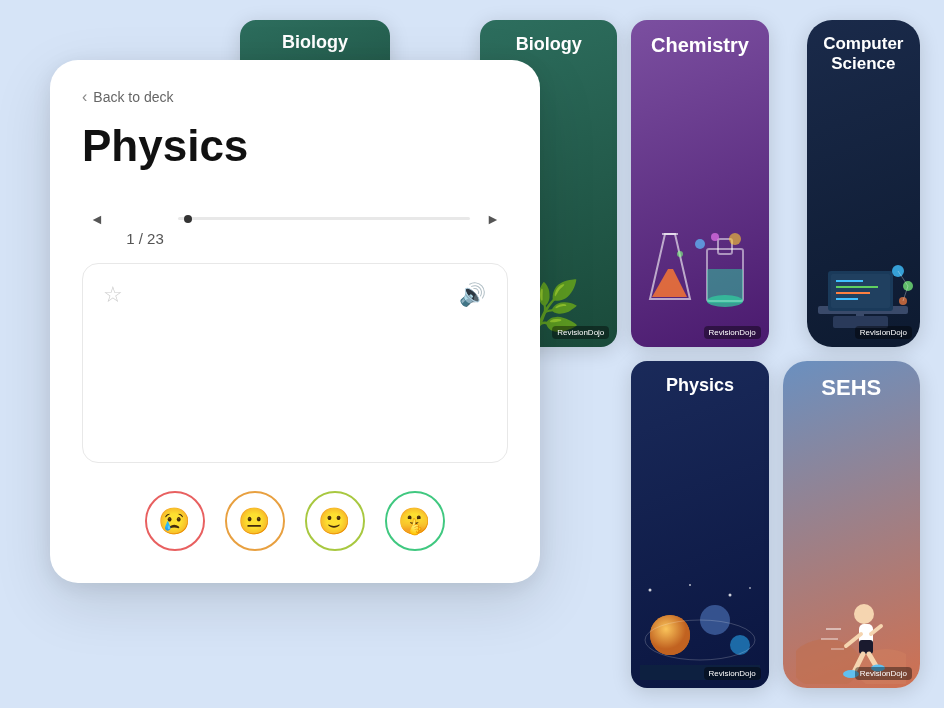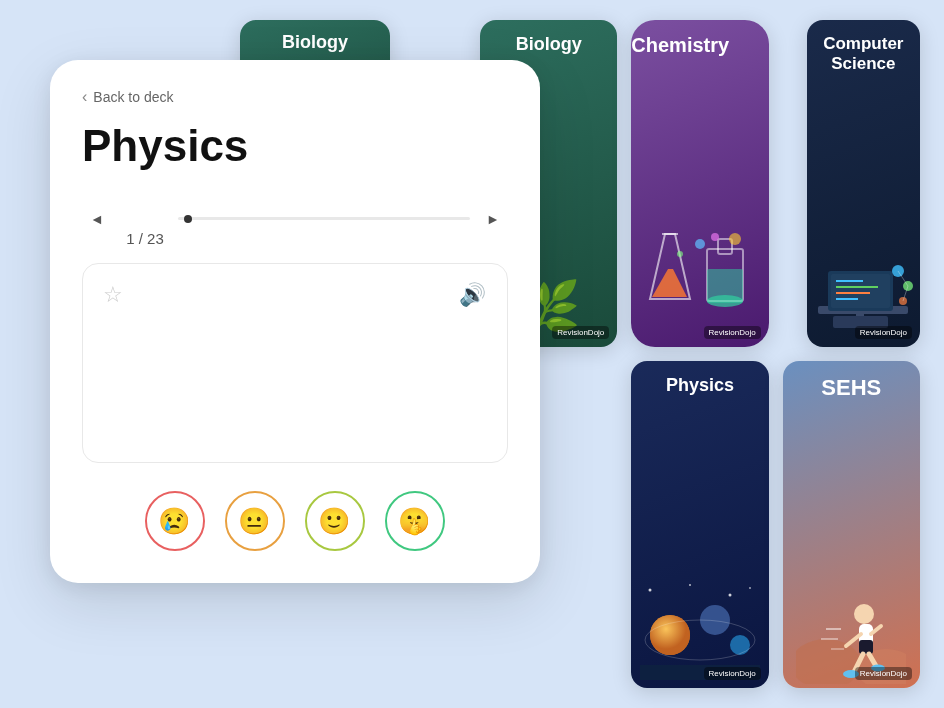--- a/index.html
+++ b/index.html
@@ -18,21 +18,21 @@
 <div style="position:absolute;top:0;left:0;width:100%;height:100%;background:#d6e4f7;"></div>
 
 <div style="position:absolute;top:0;left:0;right:0;bottom:0;padding:20px 24px 20px 480px;display:grid;grid-template-columns:repeat(3,1fr);grid-template-rows:repeat(2,1fr);gap:14px;">
 
   <div style="border-radius:16px;overflow:hidden;position:relative;background:linear-gradient(160deg,#2d6e5e,#1a4a3a);display:flex;flex-direction:column;align-items:center;padding-top:14px;box-shadow:0 4px 20px rgba(0,0,0,0.15);cursor:pointer;">
     <span style="color:white;font-size:18px;font-weight:700;z-index:2;position:relative;text-align:center;">Biology</span>
     <div style="position:absolute;bottom:0;left:0;right:0;height:65%;display:flex;align-items:flex-end;justify-content:center;padding-bottom:8px;font-size:52px;">🌿</div>
     <div style="position:absolute;bottom:8px;right:8px;background:rgba(0,0,0,0.4);color:white;font-size:8px;padding:2px 5px;border-radius:4px;z-index:3;">RevisionDojo</div>
   </div>
 
-  <div style="border-radius:24px;overflow:hidden;position:relative;background:linear-gradient(160deg,#7b4fa0,#4a1a6e);display:flex;flex-direction:column;align-items:flex-start;padding-top:14px;box-shadow:0 4px 20px rgba(0,0,0,0.15);cursor:pointer;">
+  <div style="border-radius:16px;overflow:hidden;position:relative;background:linear-gradient(160deg,#7b4fa0,#4a1a6e);display:flex;flex-direction:column;align-items:center;padding-top:14px;box-shadow:0 4px 20px rgba(0,0,0,0.15);cursor:pointer;">
     <span style="color:white;font-size:20px;font-weight:700;z-index:2;position:relative;text-align:center;">Chemistry</span>
     <div style="position:absolute;bottom:0;left:0;right:0;height:68%;display:flex;align-items:flex-end;justify-content:center;padding-bottom:8px;gap:6px;">
 
       <svg width="120" height="110" viewBox="0 0 120 110" style="overflow:visible;">
 
         <polygon points="25,5 35,5 50,70 10,70" fill="none" stroke="rgba(255,255,255,0.6)" stroke-width="2"></polygon>
         <polygon points="28,40 33,40 47,68 12,68" fill="#ff7a30" opacity="0.8"></polygon>
         <line x1="22" y1="5" x2="38" y2="5" stroke="rgba(255,255,255,0.6)" stroke-width="2"></line>
 
         <ellipse cx="85" cy="72" rx="18" ry="6" fill="#30d0a0" opacity="0.7"></ellipse>
@@ -42,21 +42,21 @@
 
         <circle cx="60" cy="15" r="5" fill="#60c0ff" opacity="0.7"></circle>
         <circle cx="75" cy="8" r="4" fill="#ff80ff" opacity="0.6"></circle>
         <circle cx="40" cy="25" r="3" fill="#80ff80" opacity="0.6"></circle>
         <circle cx="95" cy="10" r="6" fill="#ffcc30" opacity="0.6"></circle>
       </svg>
     </div>
     <div style="position:absolute;bottom:8px;right:8px;background:rgba(0,0,0,0.4);color:white;font-size:8px;padding:2px 5px;border-radius:4px;z-index:3;">RevisionDojo</div>
   </div>
 
-  <div style="border-radius:16px;overflow:hidden;position:relative;background:linear-gradient(160deg,#1a2a4a,#0d1a30);display:flex;flex-direction:column;align-items:center;padding-top:14px;box-shadow:0 4px 20px rgba(0,0,0,0.15);cursor:pointer;margin-left:24px;">
+  <div style="border-radius:25px;overflow:hidden;position:relative;background:linear-gradient(160deg,#1a2a4a,#0d1a30);display:flex;flex-direction:column;align-items:center;padding-top:14px;box-shadow:0 4px 20px rgba(0,0,0,0.15);cursor:pointer;margin-left:24px;">
     <span style="color:white;font-size:17px;font-weight:700;z-index:2;position:relative;text-align:center;line-height:1.2;">Computer Science</span>
     <div style="position:absolute;bottom:0;left:0;right:0;height:65%;display:flex;align-items:flex-end;justify-content:center;padding-bottom:6px;">
       <svg width="110" height="90" viewBox="0 0 110 90">
 
         <rect x="10" y="55" width="90" height="8" rx="2" fill="#3a4a6a"></rect>
         <rect x="20" y="20" width="65" height="40" rx="3" fill="#1a3a5a"></rect>
         <rect x="23" y="23" width="59" height="34" rx="2" fill="#204060"></rect>
 
         <line x1="28" y1="30" x2="55" y2="30" stroke="#40c0ff" stroke-width="2"></line>
         <line x1="28" y1="36" x2="70" y2="36" stroke="#60d060" stroke-width="2"></line>
@@ -101,21 +101,21 @@
           <radialGradient id="planetGrad" cx="40%" cy="35%">
             <stop offset="0%" stop-color="#ffcc60"></stop>
             <stop offset="100%" stop-color="#c06020"></stop>
           </radialGradient>
         </defs>
       </svg>
     </div>
     <div style="position:absolute;bottom:8px;right:8px;background:rgba(0,0,0,0.4);color:white;font-size:8px;padding:2px 5px;border-radius:4px;z-index:3;">RevisionDojo</div>
   </div>
 
-  <div style="border-radius:16px;overflow:hidden;position:relative;background:linear-gradient(160deg,#6a90c0,#d07050);display:flex;flex-direction:column;align-items:center;padding-top:14px;box-shadow:0 4px 20px rgba(0,0,0,0.15);cursor:pointer;">
+  <div style="border-radius:24px;overflow:hidden;position:relative;background:linear-gradient(160deg,#6a90c0,#d07050);display:flex;flex-direction:column;align-items:center;padding-top:14px;box-shadow:0 4px 20px rgba(0,0,0,0.15);cursor:pointer;">
     <span style="color:white;font-size:22px;font-weight:800;z-index:2;position:relative;text-align:center;">SEHS</span>
     <div style="position:absolute;bottom:0;left:0;right:0;height:68%;display:flex;align-items:flex-end;justify-content:center;padding-bottom:4px;">
       <svg width="110" height="100" viewBox="0 0 110 100">
 
         <ellipse cx="30" cy="80" rx="35" ry="25" fill="#c07050" opacity="0.6"></ellipse>
         <ellipse cx="90" cy="85" rx="30" ry="20" fill="#d08060" opacity="0.5"></ellipse>
 
         <circle cx="68" cy="30" r="10" fill="#f5d5b0"></circle>
 
         <rect x="63" y="40" width="14" height="22" rx="5" fill="white"></rect>

